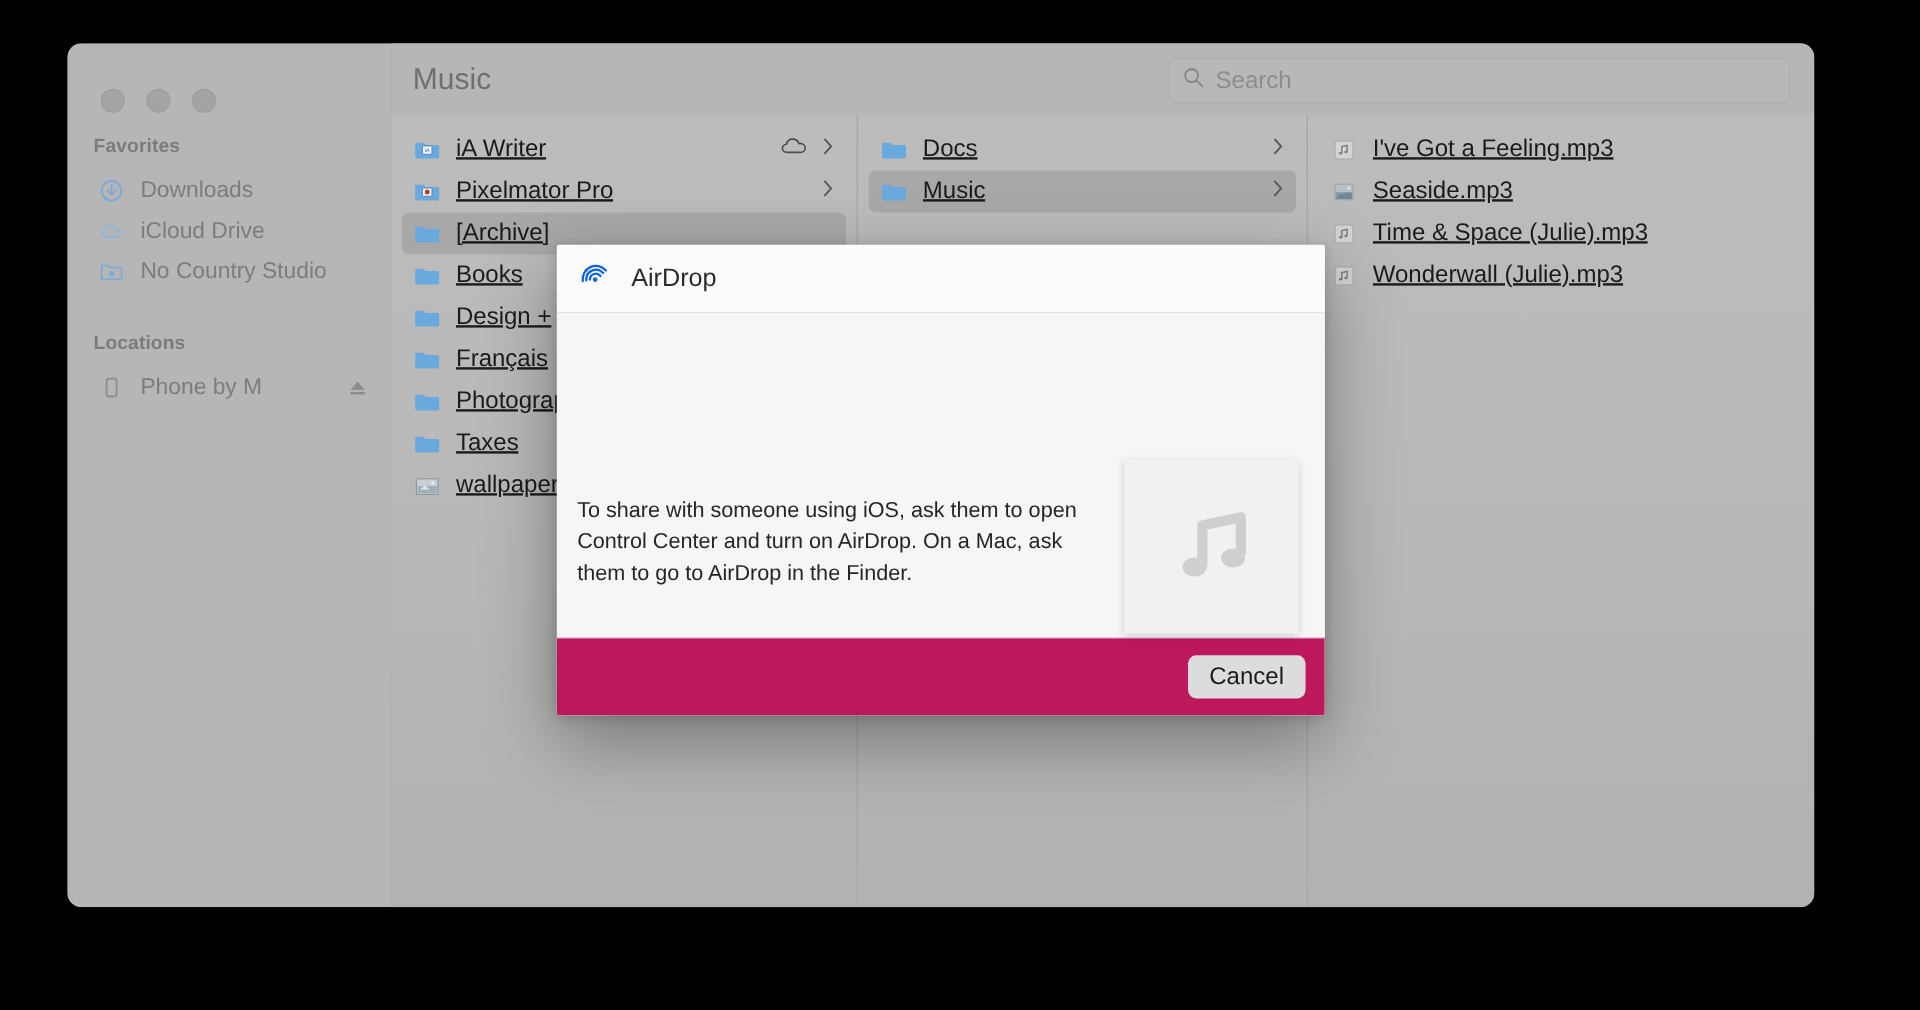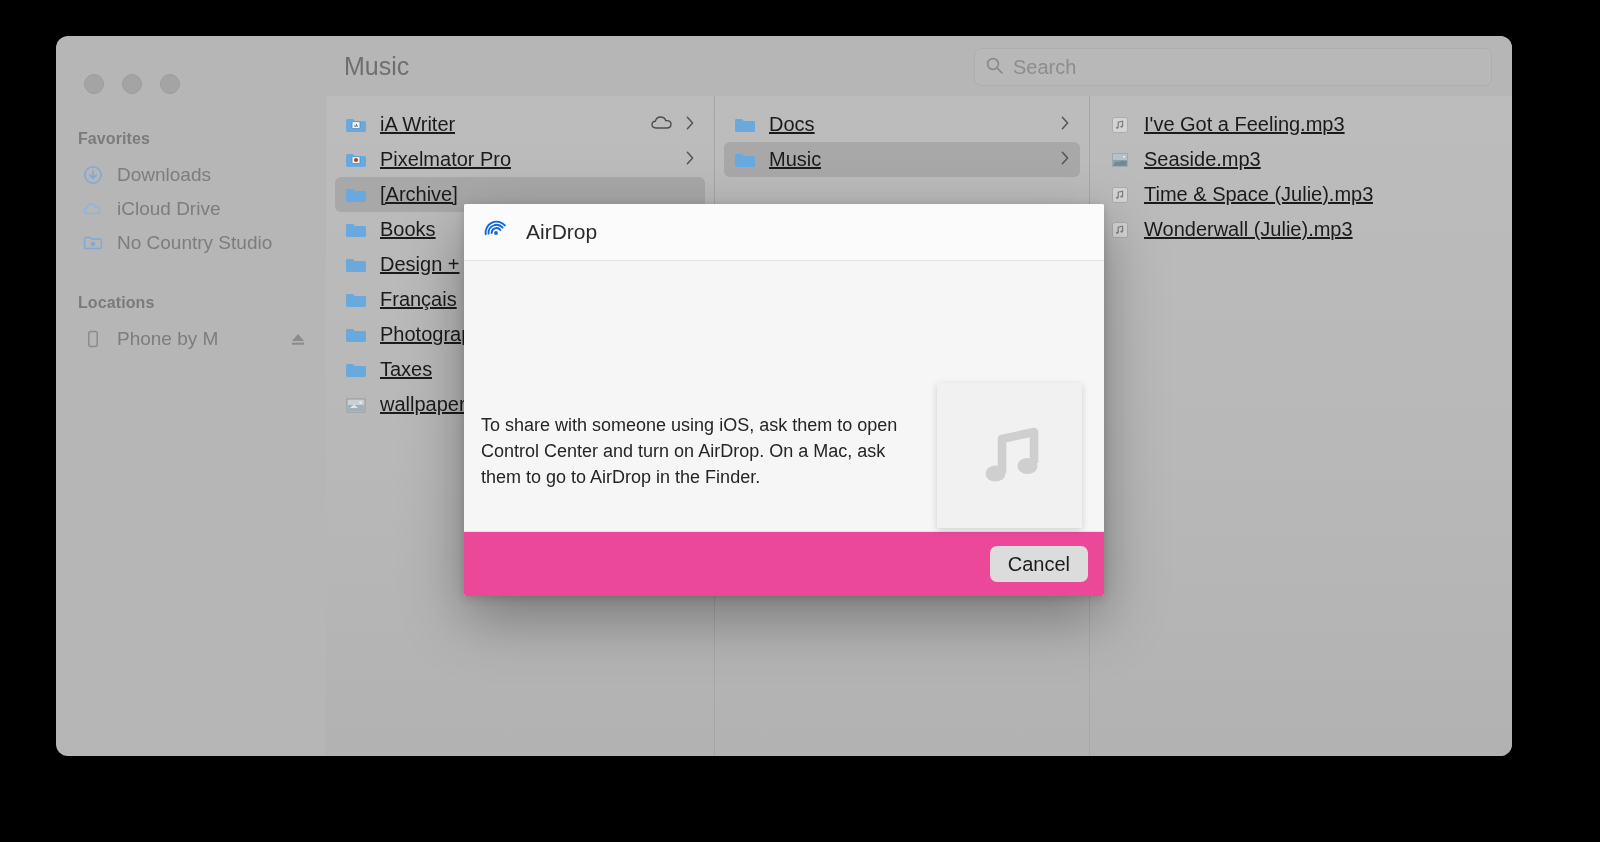--- a/index.html
+++ b/index.html
@@ -43,21 +43,21 @@
   }
   .tl-dot {
     width: 20px;
     height: 20px;
     border-radius: 50%;
     background: #a4a4a4;
     border: 1px solid #9c9c9c;
     box-sizing: border-box;
   }
   .sb-section {
-    margin-top: 36px;
+    margin-top: 20px;
   }
   .sb-header {
     font-size: 16px;
     font-weight: bold;
     color: #7b7b7b;
     padding: 0 0 10px 22px;
     letter-spacing: 0.1px;
   }
   .sb-item {
     display: flex;
@@ -249,21 +249,21 @@
     justify-content: center;
   }
   .dialog-footer {
     height: 65px;
     flex: 0 0 65px;
     border-top: 1px solid #e2e2e2;
     display: flex;
     align-items: center;
     justify-content: flex-end;
     padding-right: 16px;
-    background: #ec4899;
+    background: #be185d;
     box-sizing: border-box;
   }
   .cancel-button {
     min-width: 96px;
     height: 36px;
     padding: 0 18px;
     background: #dcdcdc;
     border: none;
     border-radius: 7px;
     font-family: "Liberation Sans", sans-serif;

